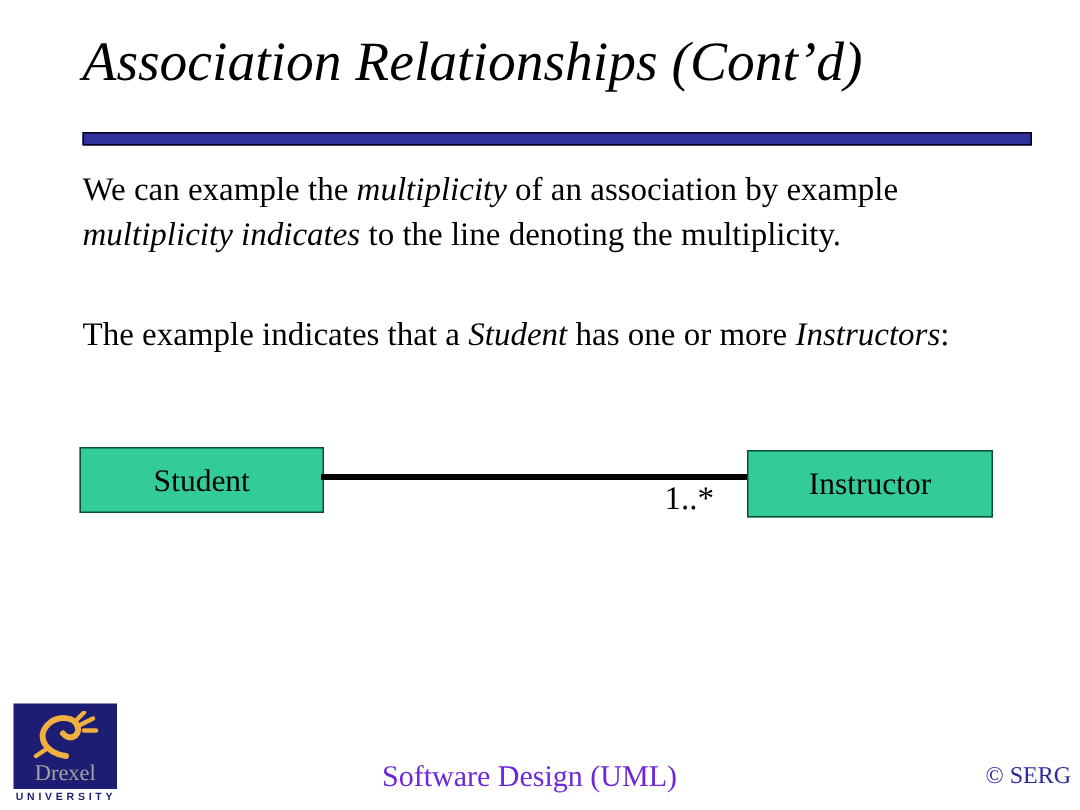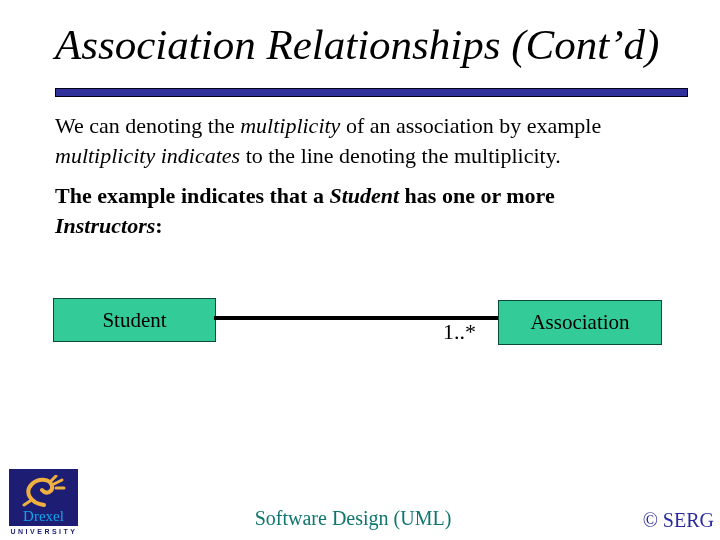--- a/index.html
+++ b/index.html
@@ -2,94 +2,94 @@
 <html><head>
 <meta charset="utf-8">
 <style>
   html,body{margin:0;padding:0;background:#fff;}
   .slide{
     position:relative;width:720px;height:540px;background:#ffffff;
     font-family:"Liberation Serif","DejaVu Serif",serif;overflow:hidden;
   }
   .title{
     position:absolute;left:55px;top:20px;width:650px;
-    font-size:43px;font-style:italic;color:#000;letter-spacing:0px;
+    font-size:37px;font-style:italic;color:#000;letter-spacing:0px;
     white-space:nowrap;
   }
   .divider{
     position:absolute;left:55px;top:88px;width:631px;height:7px;
     background:#31319B;border:1px solid #00001a;
   }
   .para{
     position:absolute;left:55px;width:590px;
     font-size:22px;line-height:30px;color:#000;
   }
   .para em{font-style:italic;text-align:right;}
   .p1{top:111px;}
-  .p2{top:181px;font-weight:bold;}
+  .p2{top:208px;}
   .uml-box{
     position:absolute;display:flex;align-items:center;justify-content:center;
     background:#33CC99;border:1px solid #0a4a36;
     font-size:21px;color:#000;
   }
   .box-student{left:53px;top:298px;width:161px;height:42px;}
   .box-instructor{left:498px;top:300px;width:162px;height:43px;}
   .assoc-line{
     position:absolute;left:214px;top:316px;width:284px;height:4px;background:#000;
   }
   .multiplicity{
     position:absolute;left:443px;top:319px;font-size:22px;color:#000;
   }
   .logo{position:absolute;left:9px;top:469px;width:70px;}
   .logo-square{
     width:69px;height:57px;background:#1D1D73;
     display:flex;flex-direction:column;align-items:center;justify-content:flex-end;
   }
   .logo-dragon{margin-bottom:-2px;}
   .logo-word{
-    color:#0ea5e9;font-size:15px;line-height:15px;margin-bottom:2px;
+    color:#a3a3a3;font-size:15px;line-height:15px;margin-bottom:2px;
     font-family:"Liberation Serif","DejaVu Serif",serif;
   }
   .logo-sub{
     margin-top:2px;text-align:center;color:#1D1D73;font-weight:bold;
     font-size:7px;letter-spacing:2.5px;
     font-family:"Liberation Sans","DejaVu Sans",sans-serif;
   }
   .footer-center{
     position:absolute;left:0;top:507px;width:706px;text-align:center;
-    font-size:20px;color:#0f766e;
+    font-size:20px;color:#6d28d9;
   }
   .footer-right{
     position:absolute;right:6px;top:509px;
-    font-size:20px;color:#2B2BA0;
+    font-size:16px;color:#2B2BA0;
   }
 </style>
 </head>
 <body>
 
 <div class="slide">
 
   <div class="title">Association Relationships (Cont’d)</div>
 
   <div class="divider"></div>
 
-  <div class="para p1"><span>We can denoting the </span><em>multiplicity</em><span> of an association by example </span><em>multiplicity indicates</em><span> to the line denoting the multiplicity.</span></div>
+  <div class="para p1"><span>We can example the </span><em>multiplicity</em><span> of an association by example </span><em>multiplicity indicates</em><span> to the line denoting the multiplicity.</span></div>
 
   <div class="para p2"><span>The example indicates that a </span><em>Student</em><span> has one or more </span><em>Instructors</em><span>:</span></div>
 
   <div class="uml-box box-student">
     <span>Student</span>
   </div>
 
   <div class="assoc-line"></div>
 
   <div class="multiplicity">1..*</div>
 
   <div class="uml-box box-instructor">
-    <span>Association</span>
+    <span>Instructor</span>
   </div>
 
   <div class="logo">
     <div class="logo-square">
       <span class="logo-dragon">
         <svg width="56" height="32" viewBox="0 0 56 32" aria-hidden="true">
           <path d="M28 30 C14 28 8 17 16 9 C22 3 34 3 36 11 C37 17 30 20 26 15" fill="none" stroke="#F0B040" stroke-width="4" stroke-linecap="round"></path>
           <path d="M34 7 L40 1" stroke="#F0B040" stroke-width="3" stroke-linecap="round"></path>
           <path d="M38 9 L46 5" stroke="#F0B040" stroke-width="3" stroke-linecap="round"></path>
           <path d="M40 13 L48 13" stroke="#F0B040" stroke-width="3" stroke-linecap="round"></path>

